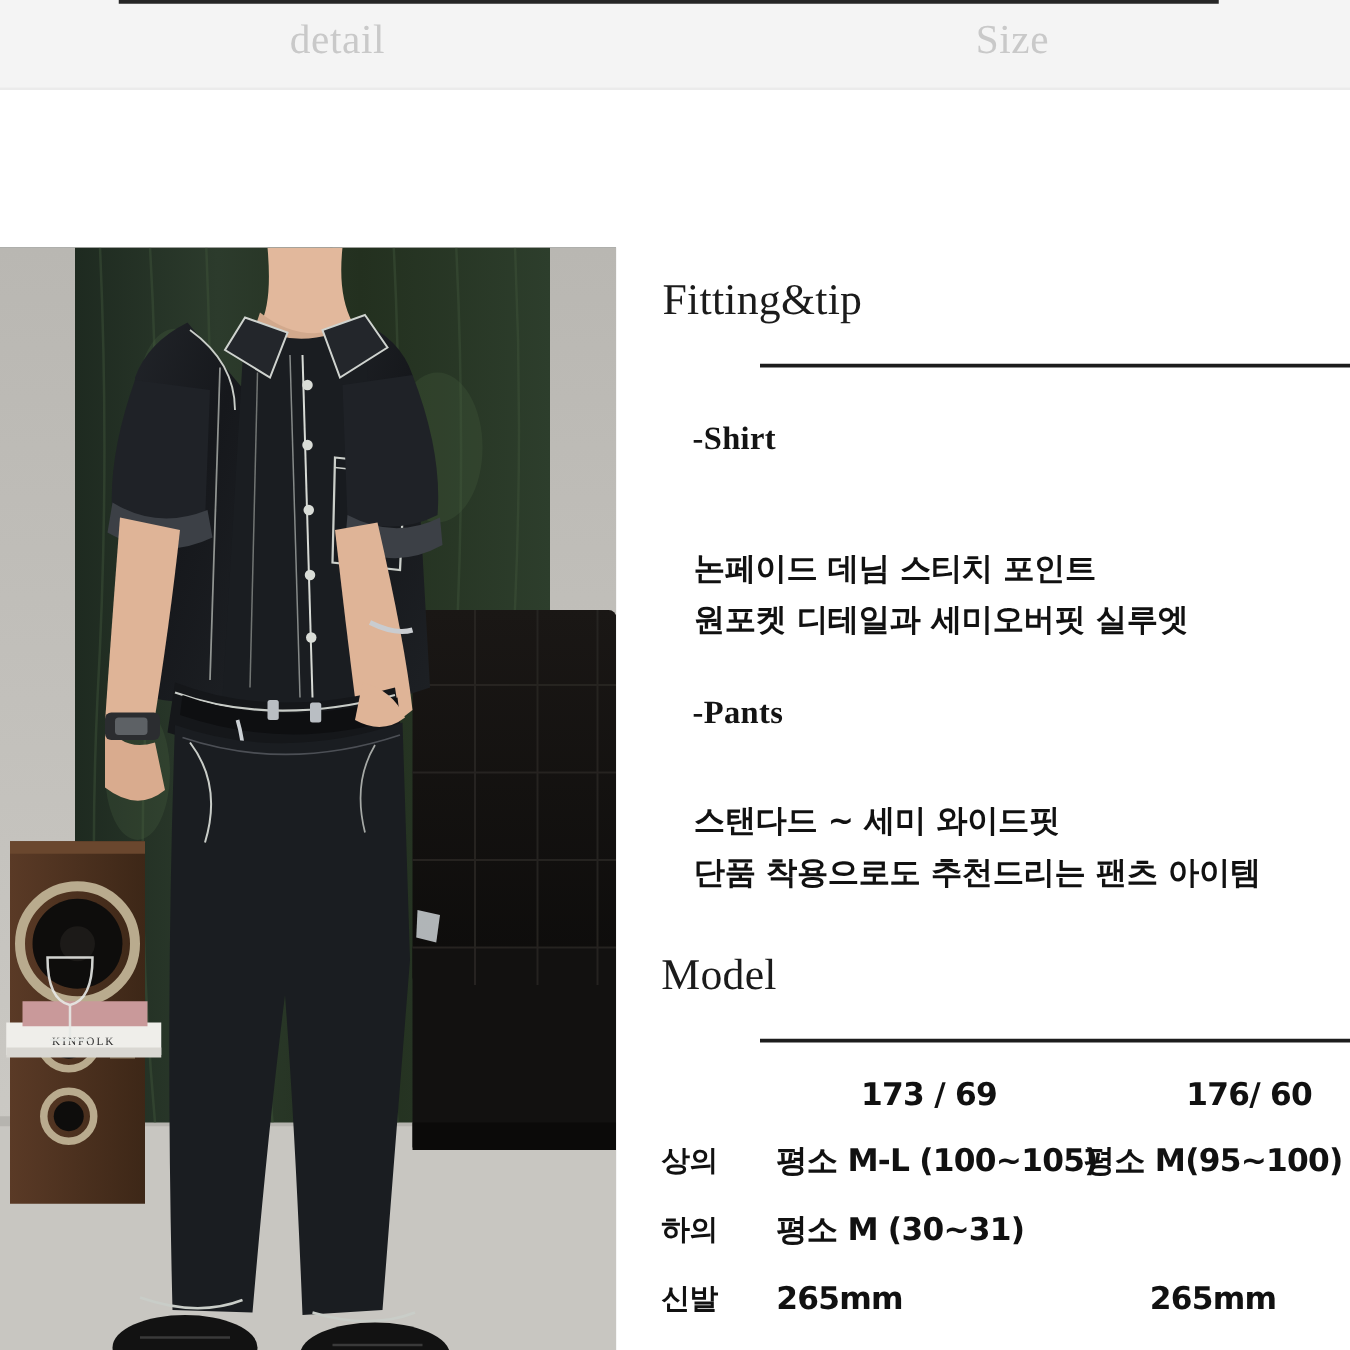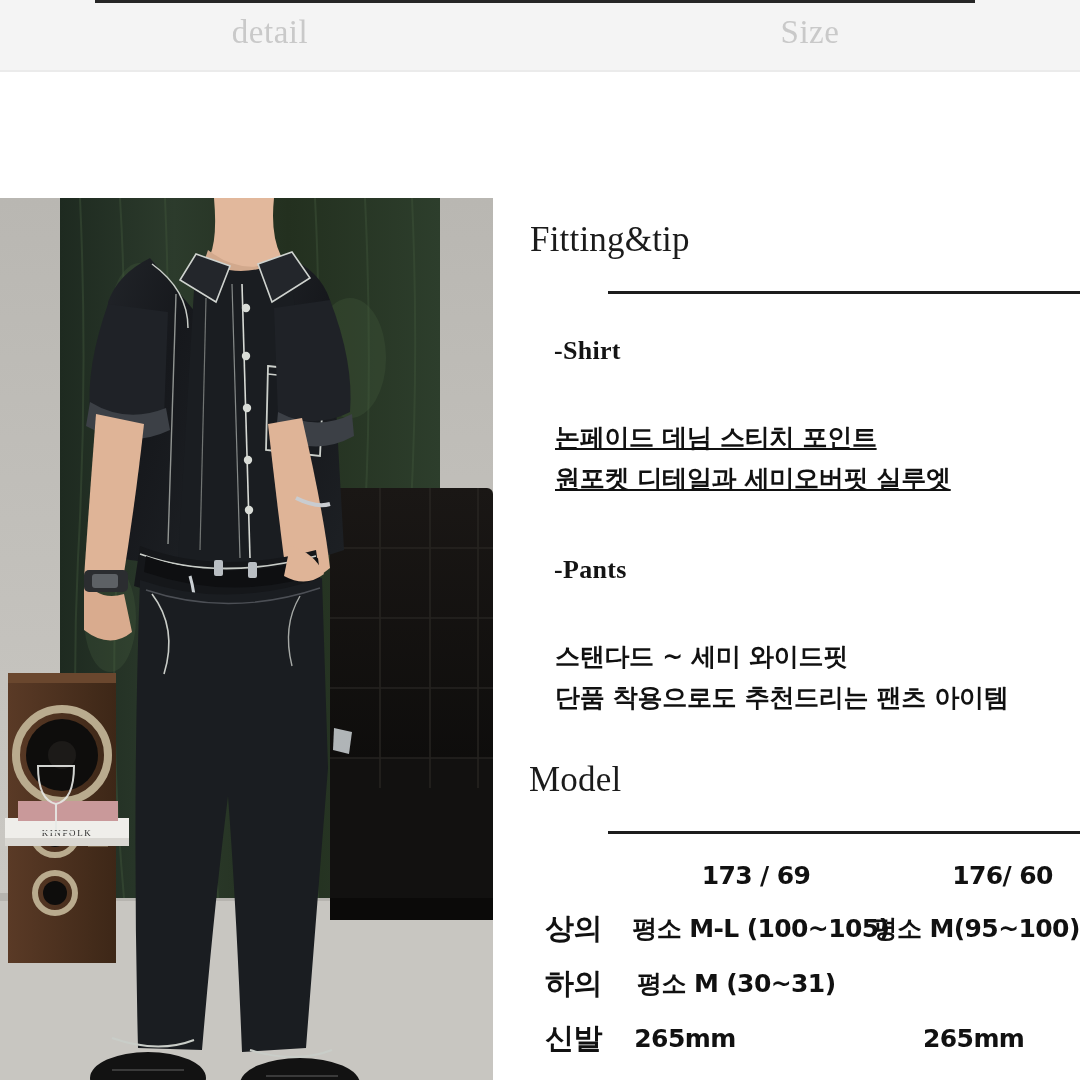--- a/index.html
+++ b/index.html
@@ -149,21 +149,21 @@
     position: absolute;
     left: 62px;
     font-family: "DejaVu Sans", sans-serif;
     font-weight: bold;
     font-size: 25px;
     line-height: 41px;
     color: #111111;
     letter-spacing: -0.3px;
     white-space: nowrap;
   }
-  #shirt-desc { top: 345px; text-decoration: underline; }
+  #shirt-desc { top: 362px; }
   #pants-desc { top: 564px; }
   .kr-block div { white-space: nowrap; }
 
   
   .model-table {
     position: absolute;
     left: 0;
     top: 777px;
     width: 587px;
   }
@@ -172,25 +172,24 @@
     align-items: center;
     height: 55px;
   }
   .mt-row.head { height: 52px; gap: 20px; }
   .mt-c0 {
     width: 128px;
     padding-left: 36px;
     box-sizing: border-box;
     font-family: "DejaVu Sans", sans-serif;
     font-weight: bold;
-    font-size: 29px;
+    font-size: 23px;
     color: #111111;
     letter-spacing: -0.5px;
     white-space: nowrap;
-    margin-left: 16px;
   }
   .mt-c1 {
     width: 240px;
     font-family: "DejaVu Sans", sans-serif;
     font-weight: bold;
     font-size: 25px;
     color: #111111;
     letter-spacing: -0.6px;
     white-space: nowrap;
   }

